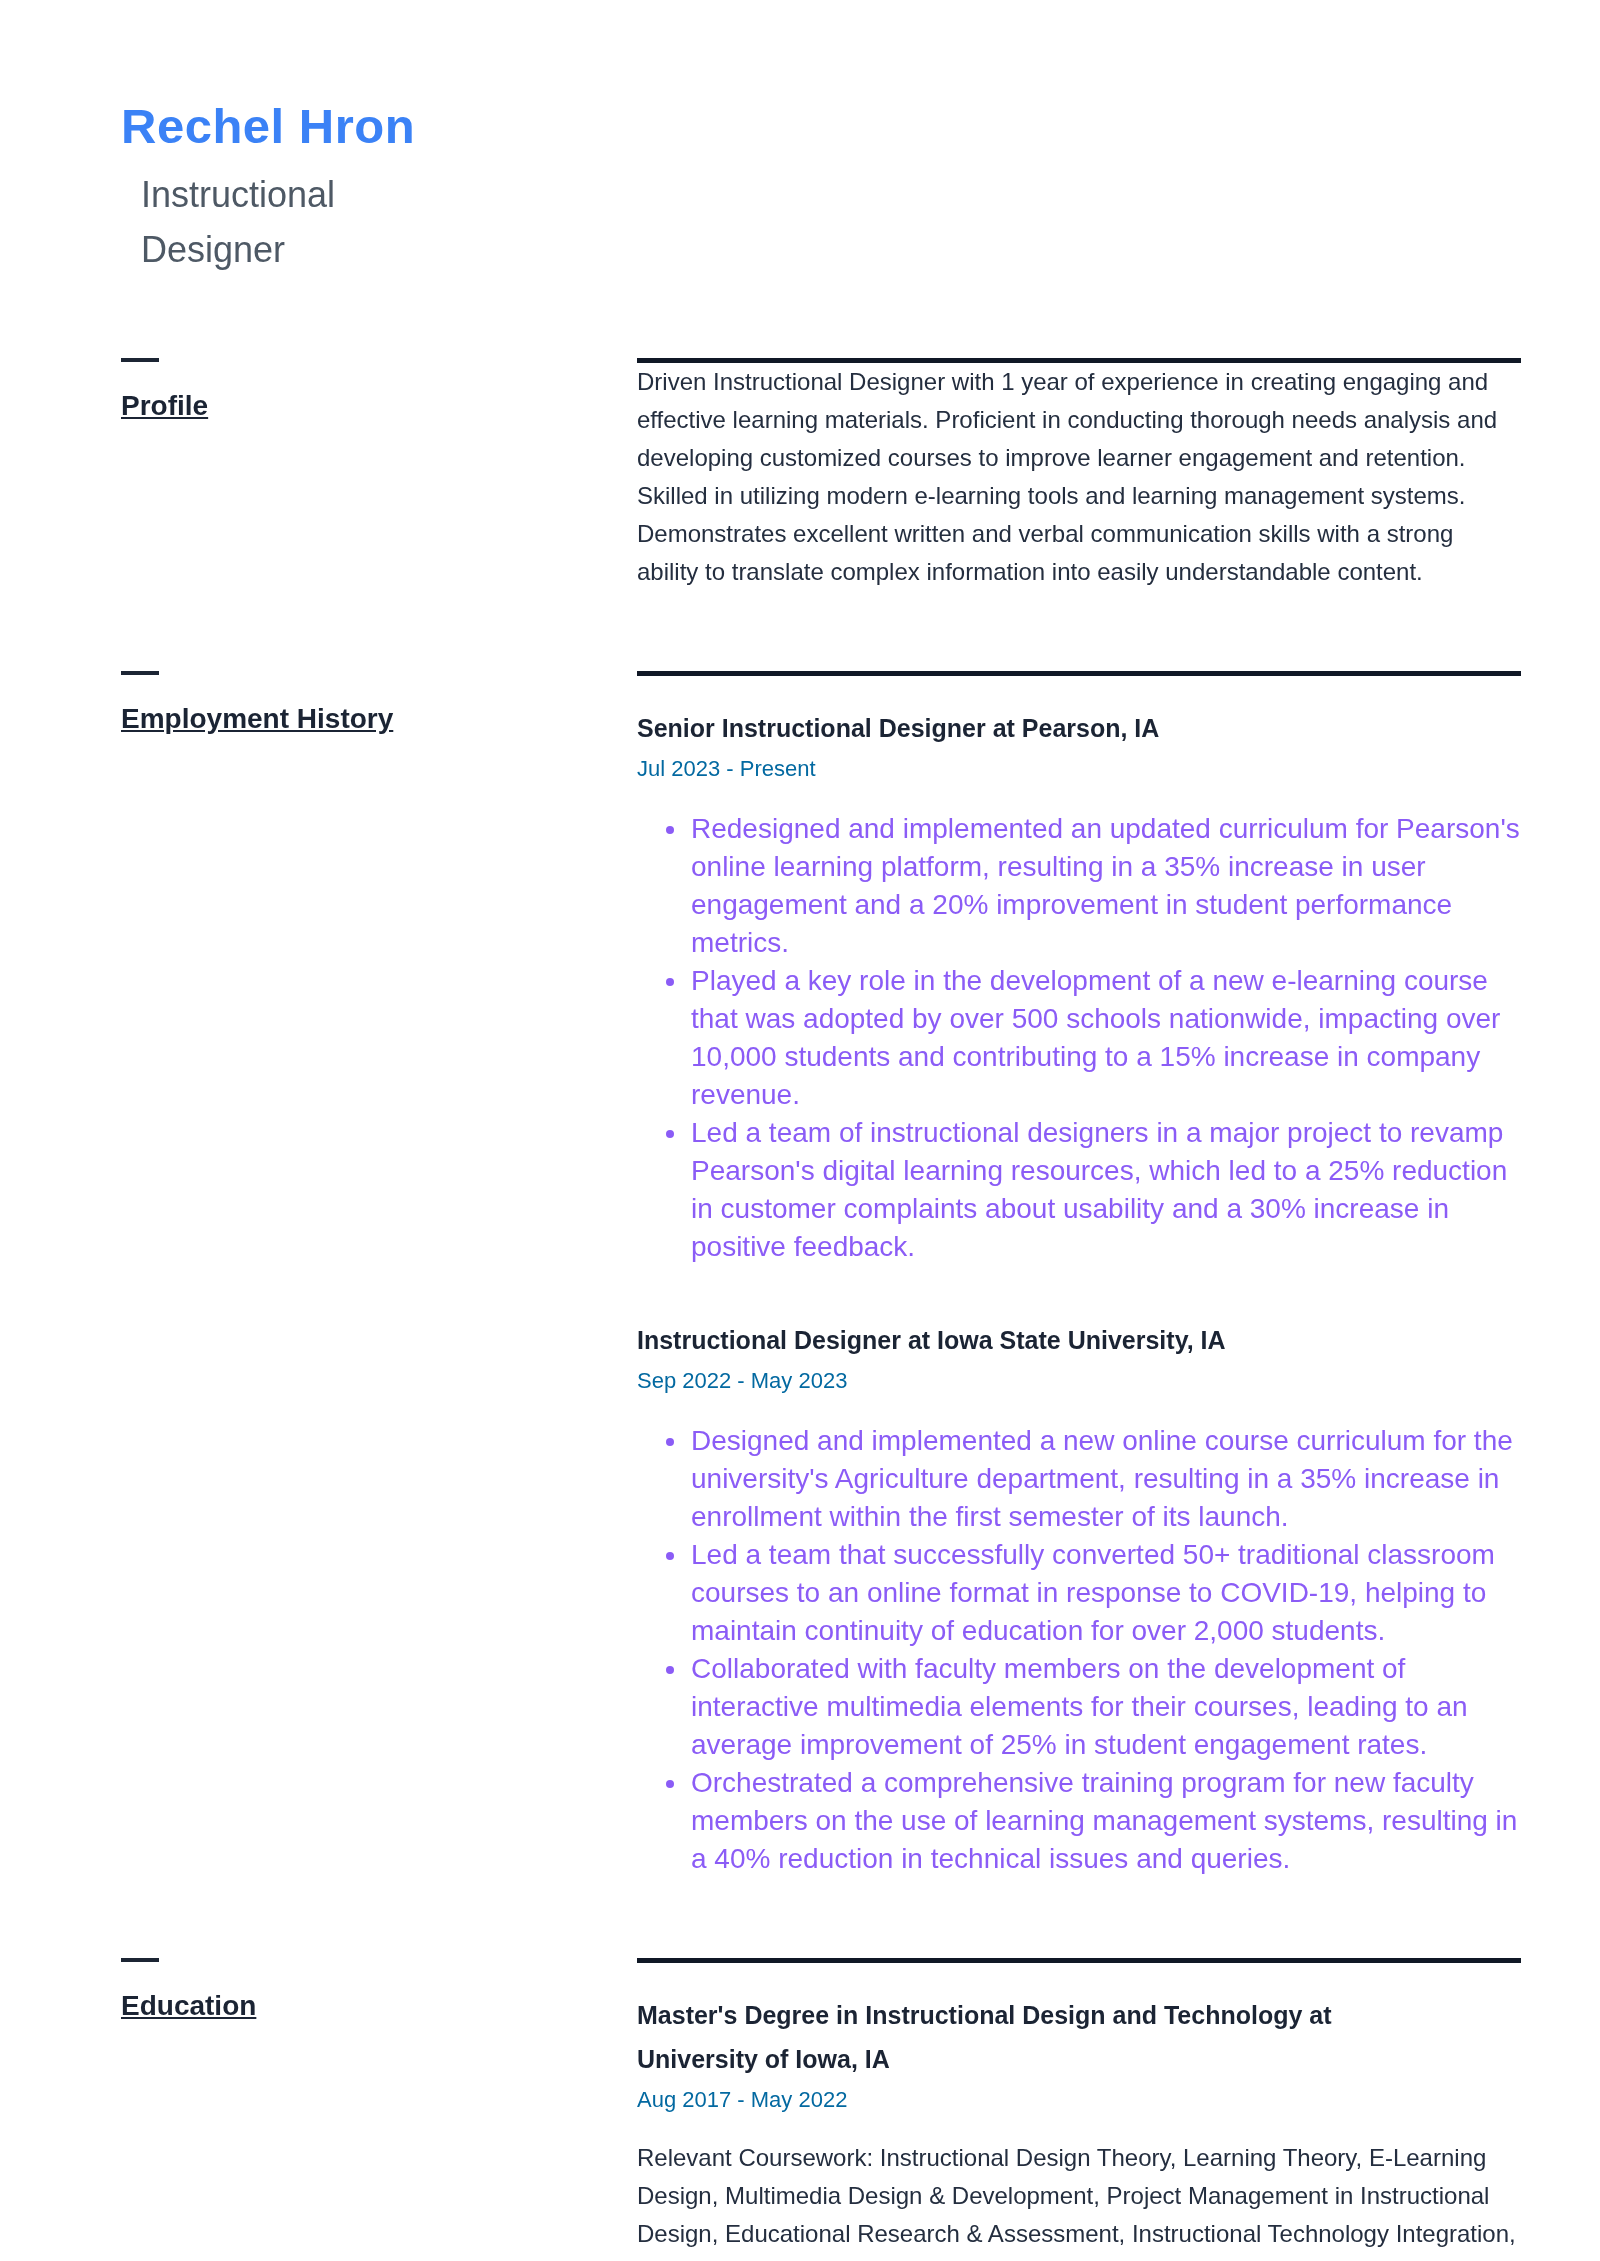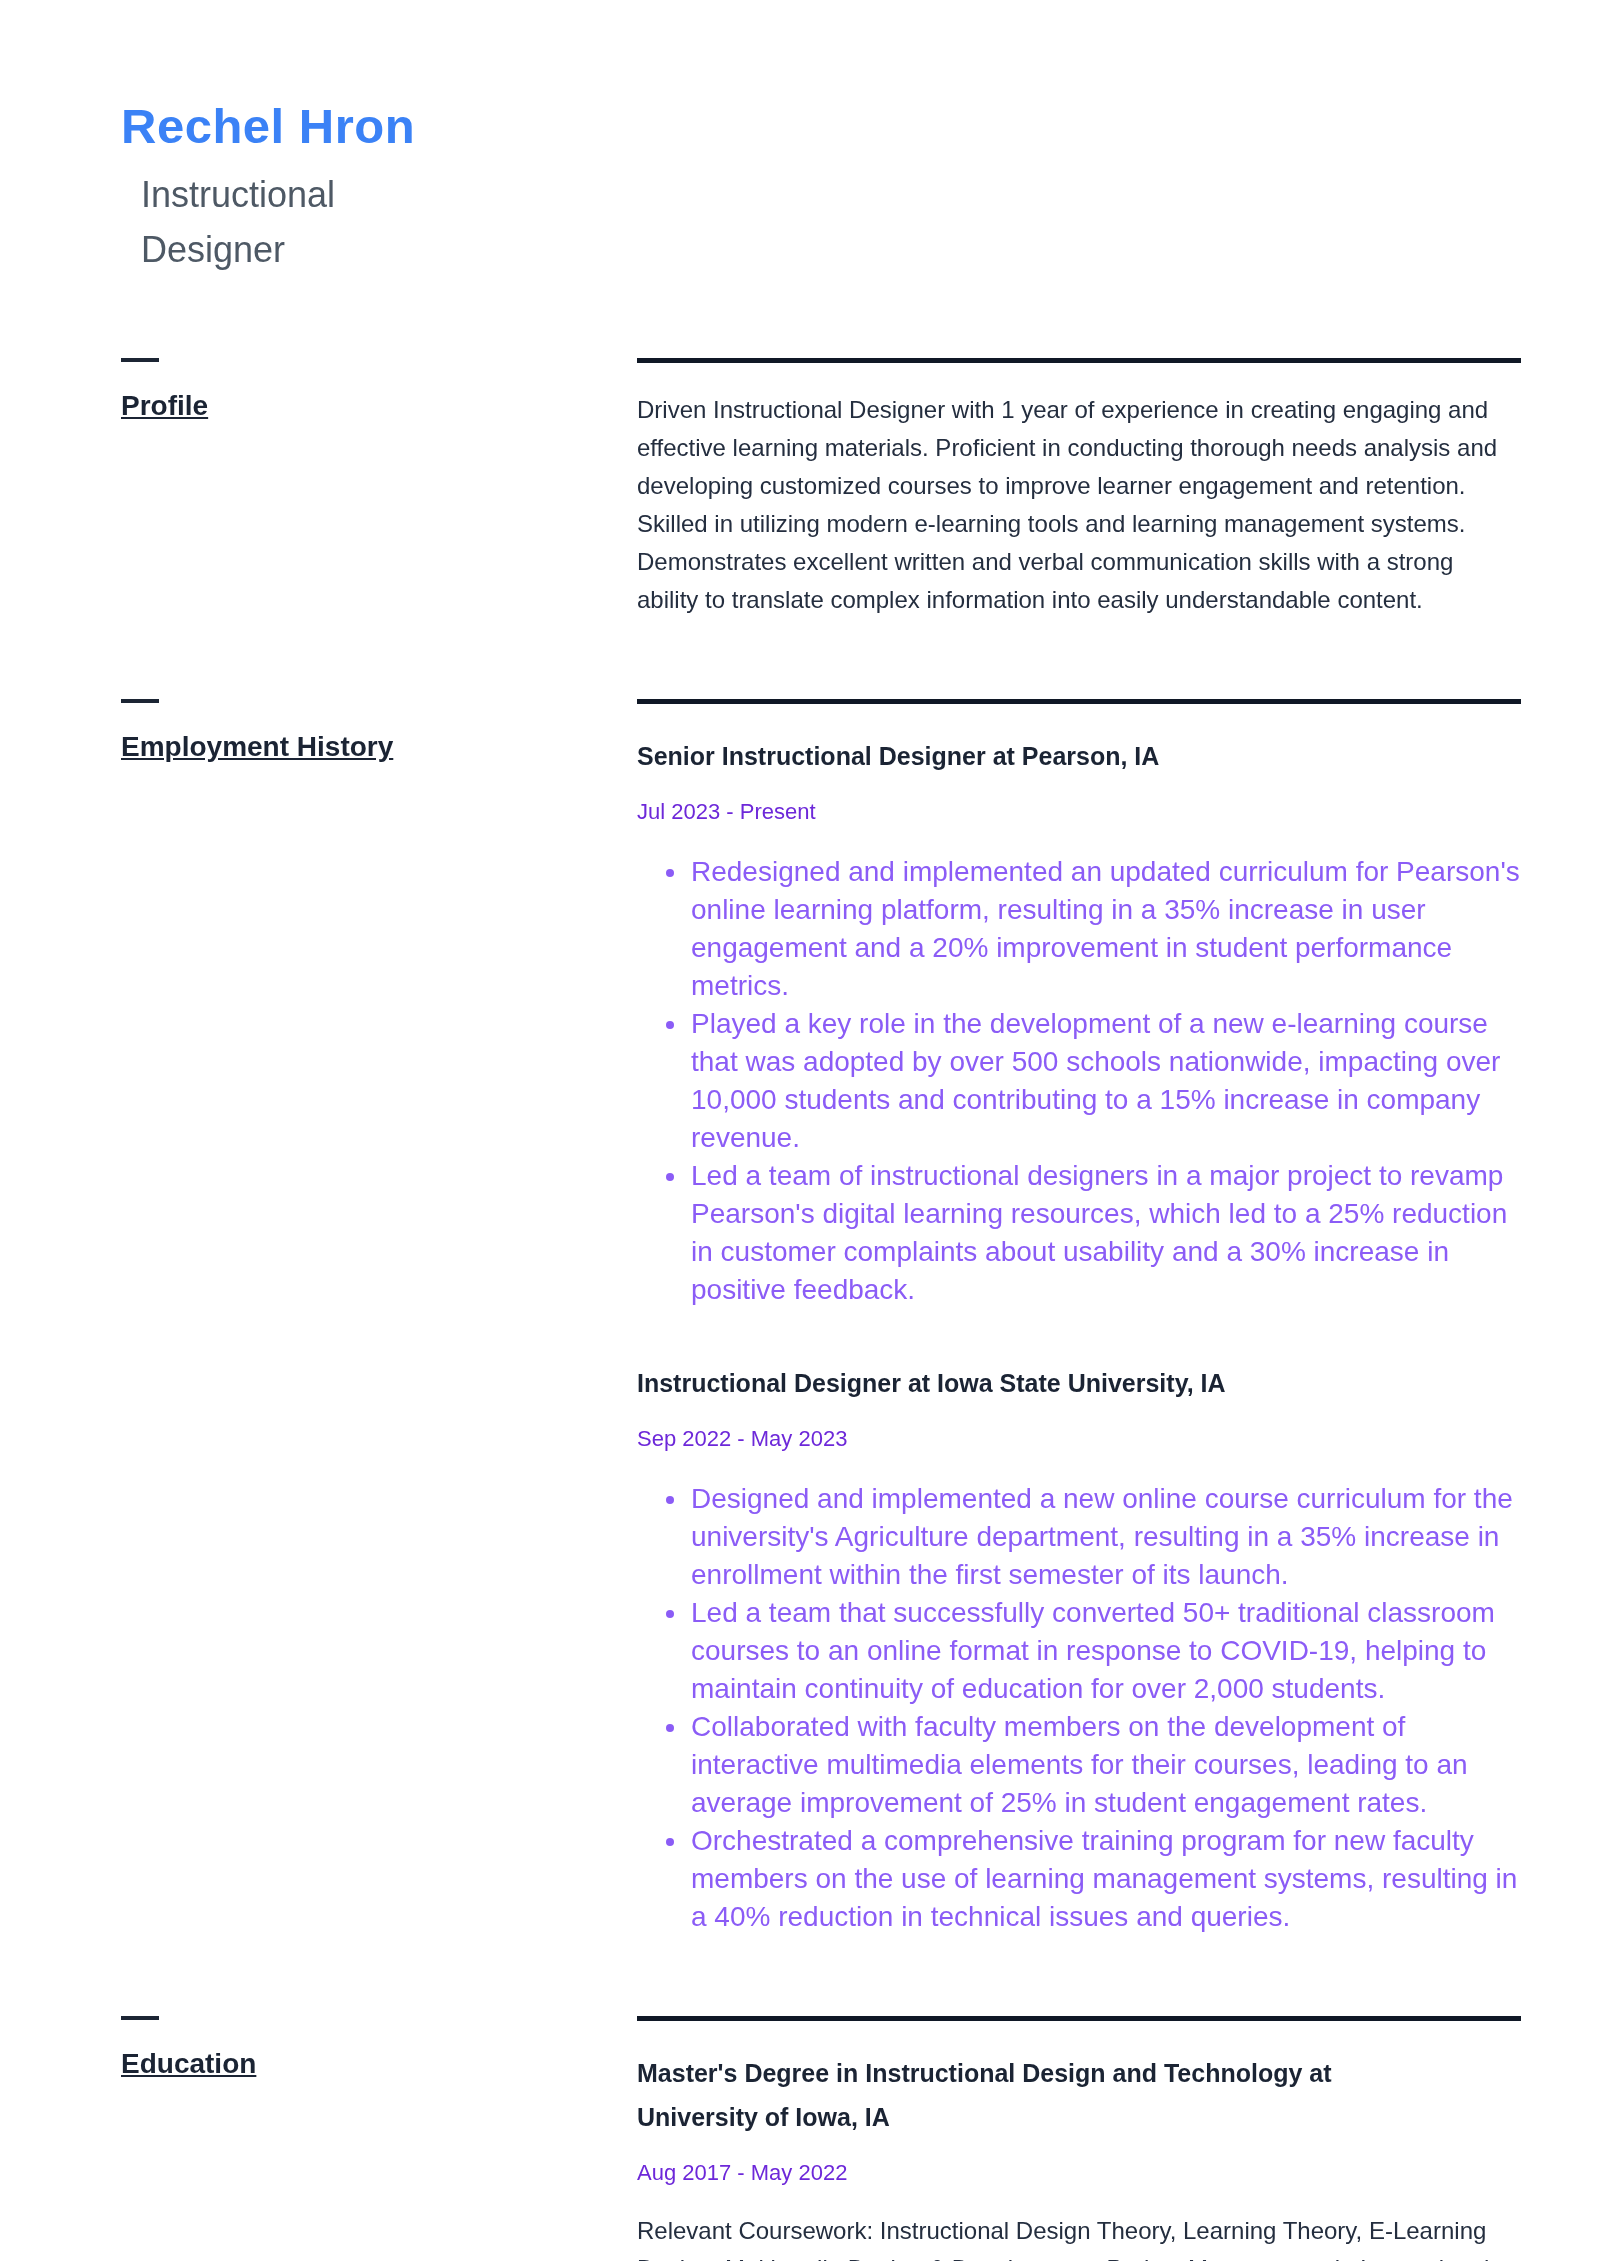--- a/index.html
+++ b/index.html
@@ -81,36 +81,36 @@
     font-weight: 700;
     color: #1b2434;
     line-height: 1.3;
     text-decoration: underline;
   }
   .body-text {
     font-size: 24px;
     line-height: 38px;
     color: #242e3f;
   }
-  .section-row .col-right > .body-text:first-of-type { margin-top: 28px; }
+  .section-row .col-right > .body-text:first-of-type { }
 
   
   .job { margin-top: 30px; }
   .job + .job { margin-top: 52px; }
   .job-title {
     font-size: 25px;
     font-weight: 700;
     color: #1b2434;
     line-height: 44px;
     max-width: 800px;
   }
   .job-dates {
-    margin-top: 19px;
+    margin-top: 4px;
     font-size: 22px;
-    color: #6d28d9;
+    color: #0369a1;
     line-height: 30px;
   }
   .job-bullets {
     margin-top: 26px;
     padding-left: 52px;
     list-style: disc outside;
   }
   .job-bullets li {
     font-size: 28px;
     line-height: 38px;

